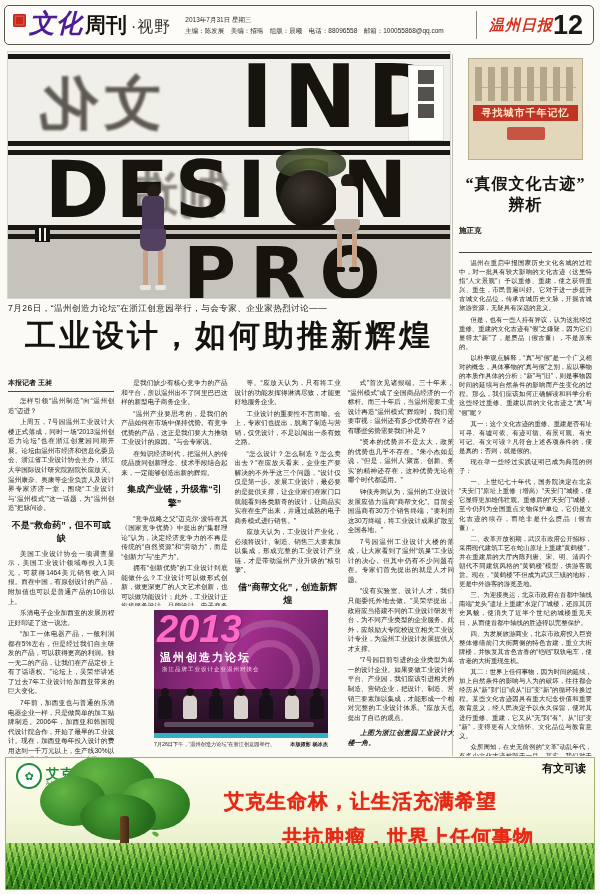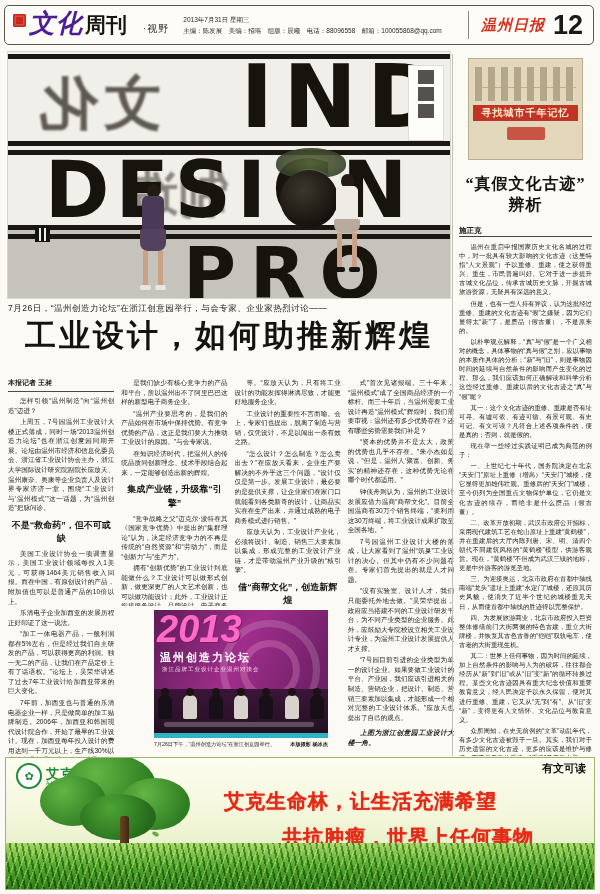--- a/index.html
+++ b/index.html
@@ -9,23 +9,23 @@
 
   
   .masthead{position:absolute;left:4px;top:5px;width:590px;height:40px;border:1px solid #5a5752;border-radius:5px;
             display:flex;align-items:center;box-sizing:border-box;background:#fdfcf8;}
   .mh-left{display:flex;align-items:baseline;padding-left:8px;white-space:nowrap;}
   .mh-badge{width:13px;height:13px;background:#c8271a;border-radius:2px;display:inline-block;margin-right:3px;align-self:flex-start;margin-top:3px;
             box-shadow:inset 0 0 0 1.5px #c8271a, inset 0 0 0 3px #fff3;}
   .mh-wenhua{font-family:"Liberation Serif","DejaVu Serif",serif;font-weight:bold;font-style:italic;
              font-size:26px;color:#4c1d95;letter-spacing:1px;line-height:1;}
   .mh-zhoukan{font-family:"Liberation Serif","DejaVu Serif",serif;font-weight:bold;font-size:21px;color:#17150f;margin-left:2px;}
-  .mh-section{font-size:10px;color:#33312c;margin-left:16px;letter-spacing:1px;}
+  .mh-section{font-size:16px;color:#33312c;margin-left:4px;letter-spacing:1px;}
   .mh-center{flex:1;padding-left:14px;font-size:6.5px;line-height:1.7;color:#2c2a25;}
-  .mh-right{display:flex;align-items:center;gap:8px;padding:0 10px 0 12px;border-left:1px solid #8a877f;height:28px;}
+  .mh-right{display:flex;align-items:center;padding:0 10px 0 12px;border-left:1px solid #8a877f;height:28px;}
   .mh-paper{font-family:"Liberation Serif","DejaVu Serif",serif;font-weight:bold;font-style:italic;
             font-size:15px;color:#d5301e;letter-spacing:1px;white-space:nowrap;}
   .mh-pageno{font-size:27px;font-weight:bold;color:#1b1a17;line-height:1;text-align:center;}
 
   
   .top-photo{position:absolute;left:8px;top:52px;width:442px;height:246px;overflow:hidden;
              background:linear-gradient(#f1efe9 0 72%,#c6c3bc 72% 100%);box-shadow:0 0 0 1px #d8d5cc;}
   .tp-row{position:relative;border-top:5px solid #1b1813;border-bottom:5px solid #1b1813;overflow:hidden;}
   .tp-row1{height:82px;margin-top:2px;}
   .tp-row2{height:70px;margin-top:4px;}
@@ -106,21 +106,21 @@
   .sb-art{position:relative;width:113px;height:100px;margin:4px auto 10px;background:#e3d7bb;border:1px solid #b9ad90;
           box-shadow:inset 0 0 12px #c7b astro, inset 0 0 10px rgba(120,100,60,.35);}
   .sb-sketch{position:absolute;left:6px;top:8px;right:6px;height:34px;
              background:repeating-linear-gradient(90deg,#8d7f62 0 7px,transparent 7px 13px),
                         linear-gradient(transparent 60%,#a08f6e 60% 63%,transparent 63%);opacity:.55;}
   .sb-ribbon{position:absolute;left:4px;top:46px;right:4px;height:16px;background:#c03325;color:#ffe9c9;
              font-weight:bold;font-size:10px;letter-spacing:1px;text-align:center;line-height:16px;}
   .sb-mark{position:absolute;left:38px;top:68px;width:38px;height:13px;background:#c03325;opacity:.8;border-radius:2px;}
   .sb-title{margin:14px 0 10px;font-family:"Liberation Serif","DejaVu Serif",serif;font-weight:bold;
             font-size:16px;text-align:center;letter-spacing:1px;color:#141310;}
-  .sb-author{font-size:7.5px;font-weight:bold;border-bottom:1px solid #45433e;padding-bottom:0;margin-bottom:5px;color:#23221e;}
+  .sb-author{font-size:7.5px;font-weight:bold;border-bottom:1px solid #45433e;padding-bottom:16px;margin-bottom:5px;color:#23221e;}
   .sb-body{font-size:6.4px;line-height:1.42;text-align:justify;color:#24231f;height:538px;overflow:hidden;}
   .sb-body p{margin:0 0 2px;text-indent:1.8em;}
 
   
   .ad{position:absolute;left:5px;top:757px;width:590px;height:133px;box-sizing:border-box;border:1px solid #9cb573;
       background:linear-gradient(#fdfdf0,#f4f6da 45%,#e2eec7 75%,#d3e6b4);overflow:hidden;}
   .ad-label{position:absolute;right:8px;top:3px;font-size:11px;font-weight:bold;color:#111;}
   .ad-logo{position:absolute;left:10px;top:5px;display:flex;align-items:center;gap:4px;}
   .ad-logo-circle{width:22px;height:22px;border-radius:50%;background:#fff;border:2.5px solid #1d8a3c;
                   display:flex;align-items:center;justify-content:center;font-size:11px;color:#1d8a3c;}

